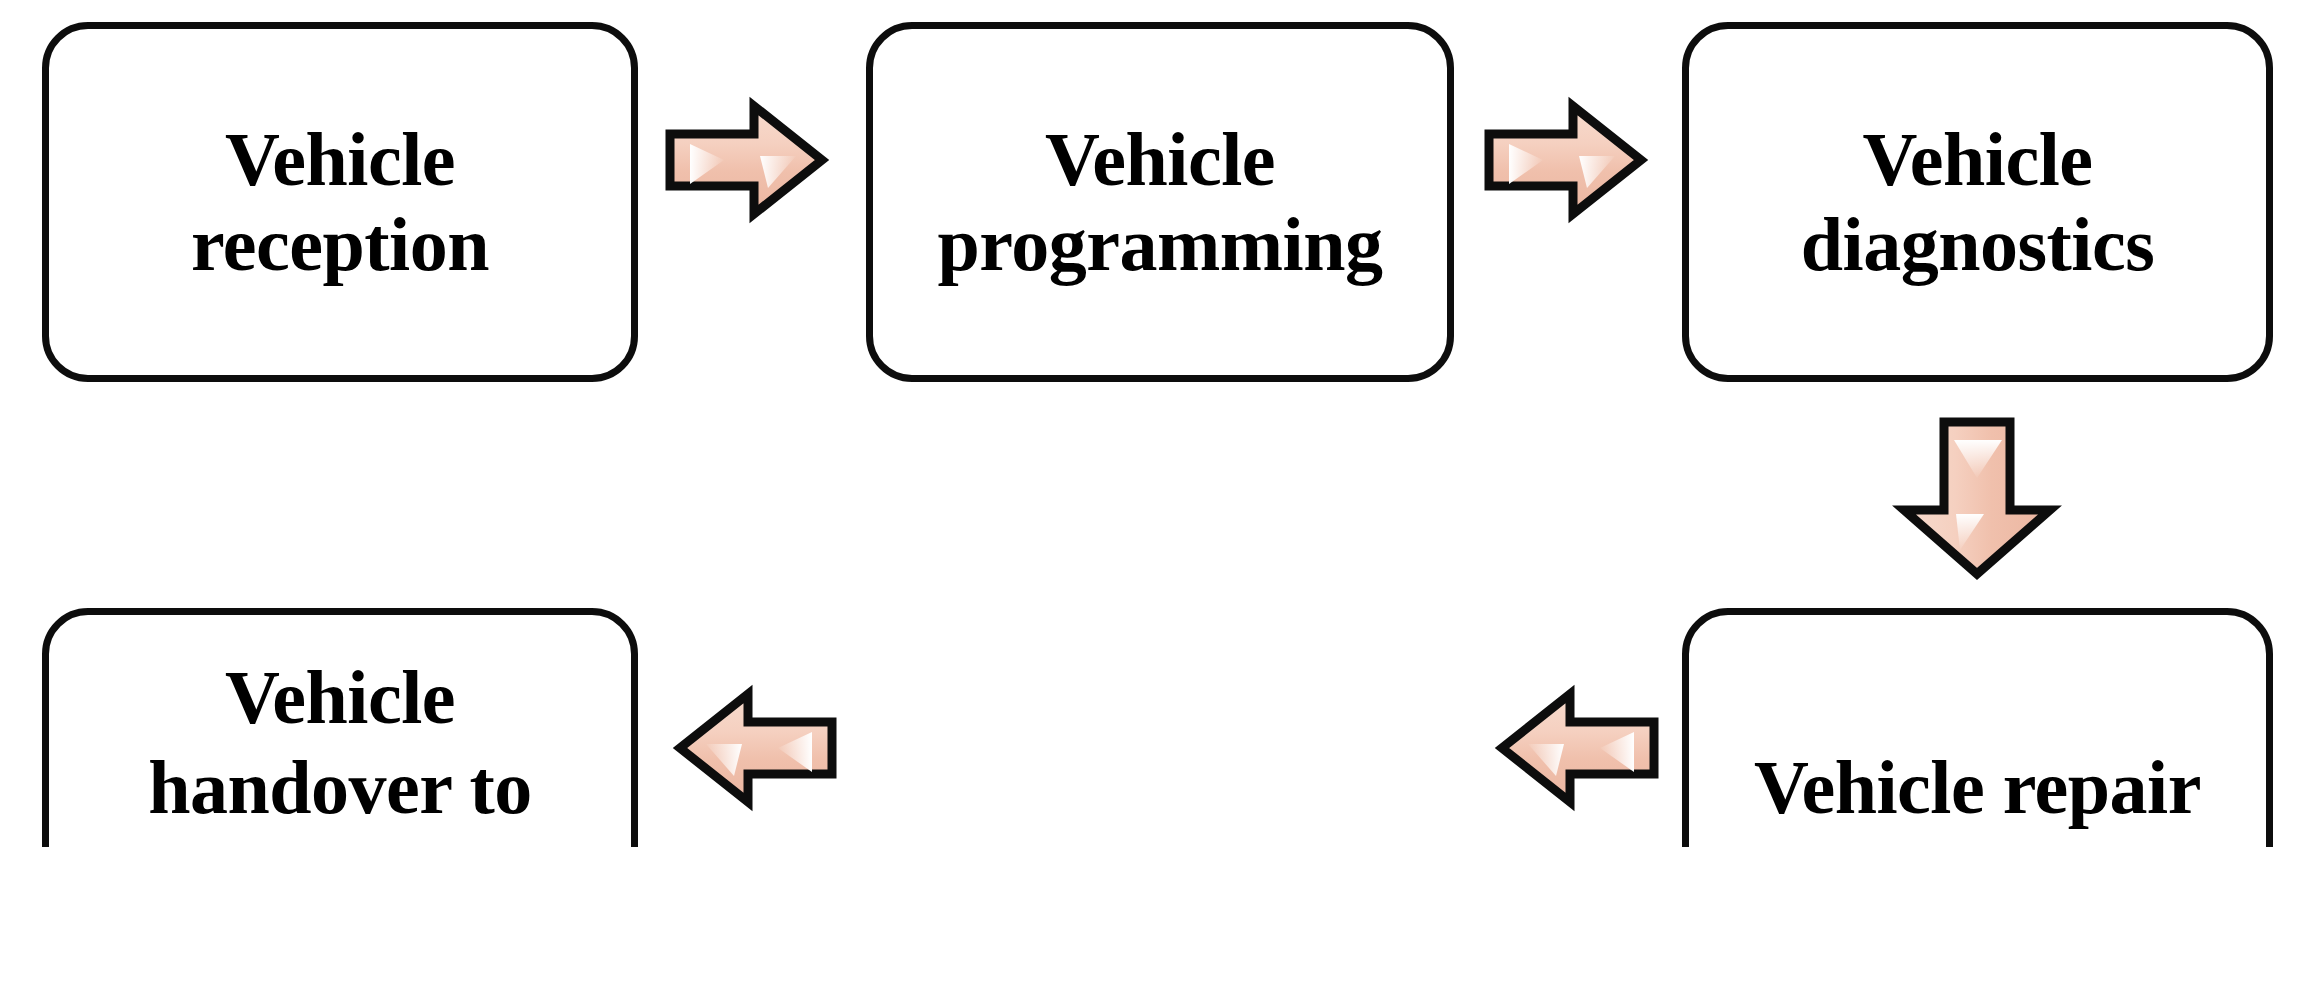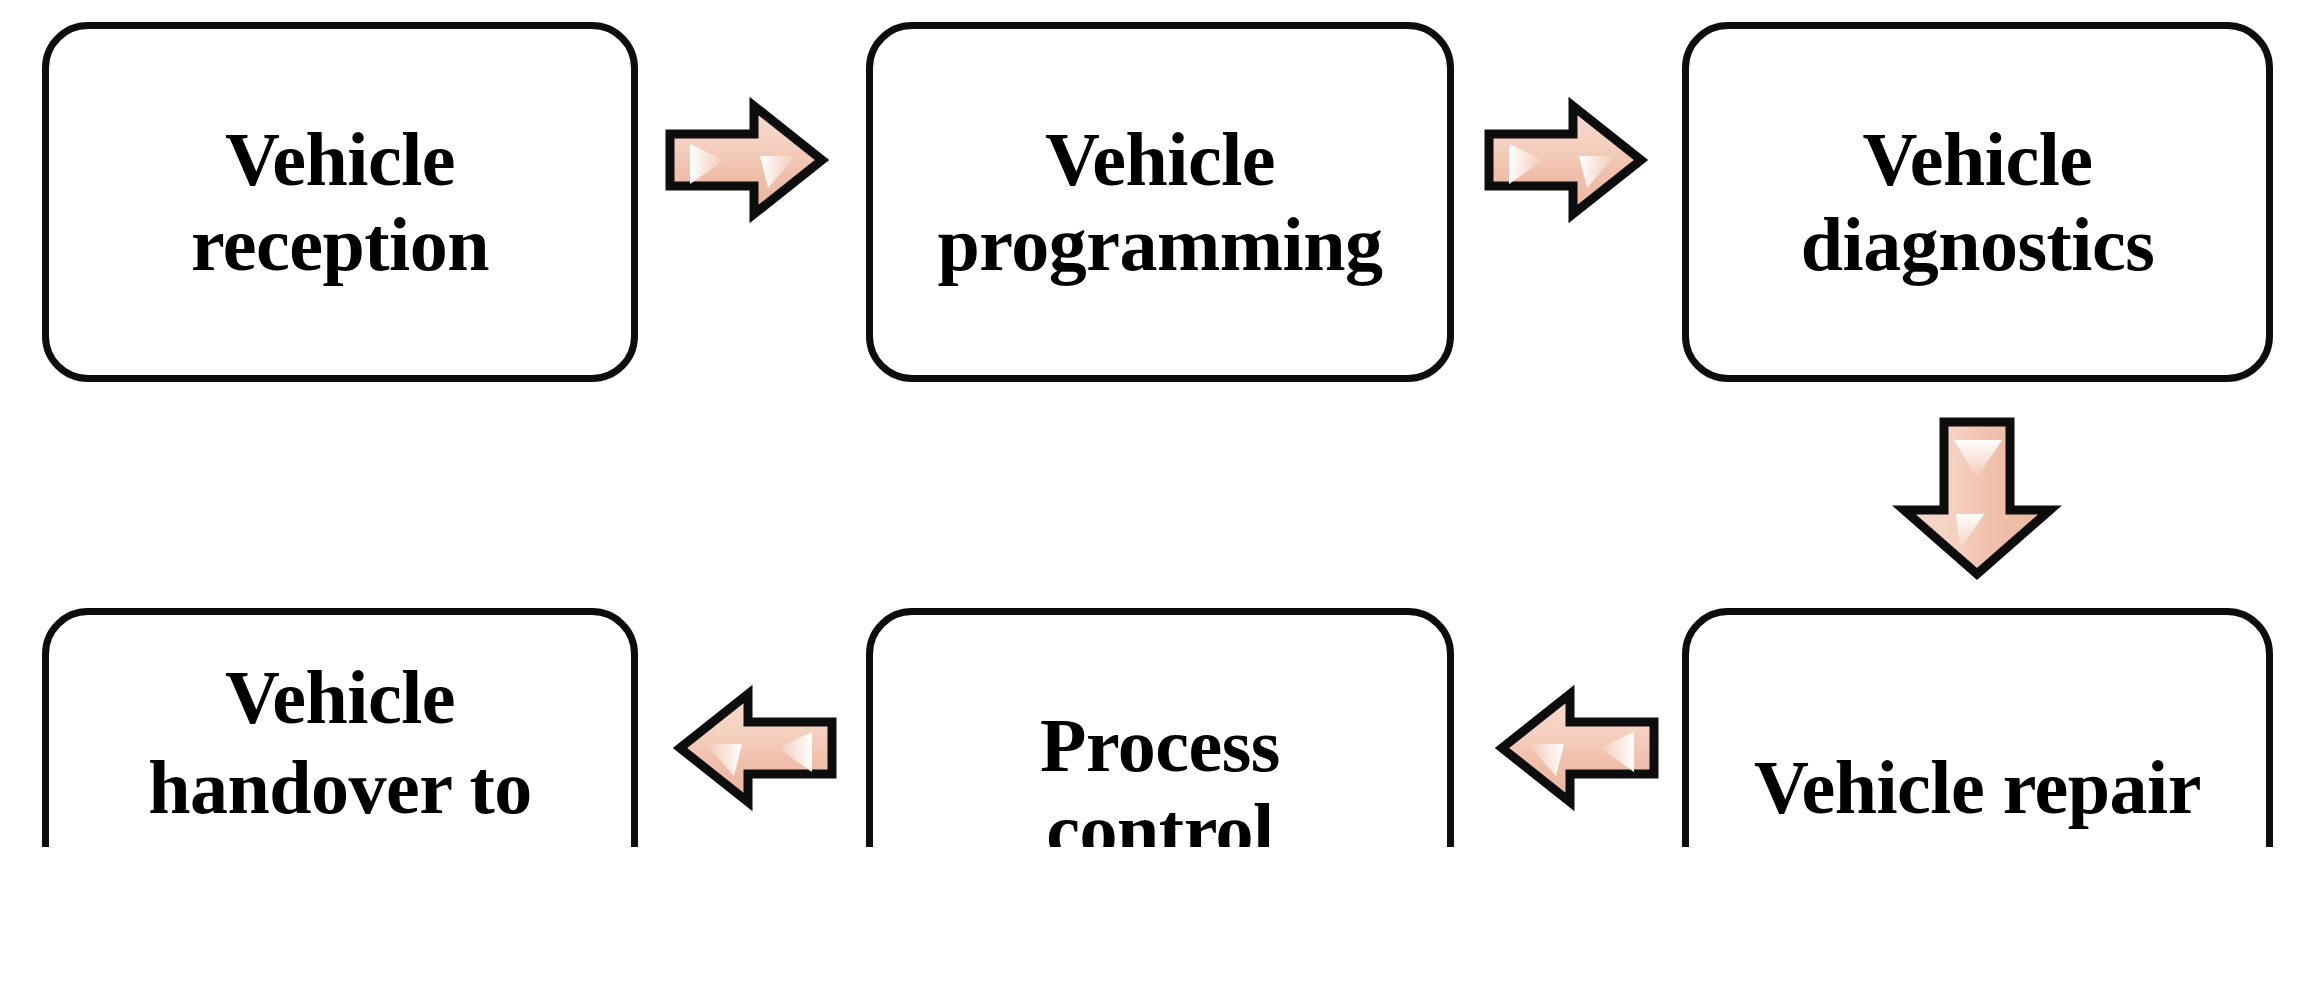--- a/index.html
+++ b/index.html
@@ -140,24 +140,20 @@
   </div>
 
   <div class="arrow" id="arrow-4">
     <svg viewBox="0 0 156 120" preserveAspectRatio="none">
       <path d="M154,34 L70,34 L70,6 L2,60 L70,114 L70,86 L154,86 Z" fill="url(#gradH)" stroke="#0D0D0D" stroke-width="9" stroke-linejoin="miter"></path>
       <path d="M134,44 L100,60 L134,84 Z" fill="url(#hiL)"></path>
       <path d="M64,56 L28,56 L56,88 Z" fill="url(#hiL)"></path>
     </svg>
   </div>
 
-  <div class="node" id="node-control">
-    <div class="node-label">Process
-control</div>
-  </div>
 
   <div class="arrow" id="arrow-3">
     <svg viewBox="0 0 156 120" preserveAspectRatio="none">
       <path d="M154,34 L70,34 L70,6 L2,60 L70,114 L70,86 L154,86 Z" fill="url(#gradH)" stroke="#0D0D0D" stroke-width="9" stroke-linejoin="miter"></path>
       <path d="M134,44 L100,60 L134,84 Z" fill="url(#hiL)"></path>
       <path d="M64,56 L28,56 L56,88 Z" fill="url(#hiL)"></path>
     </svg>
   </div>
 
   <div class="node" id="node-repair">

